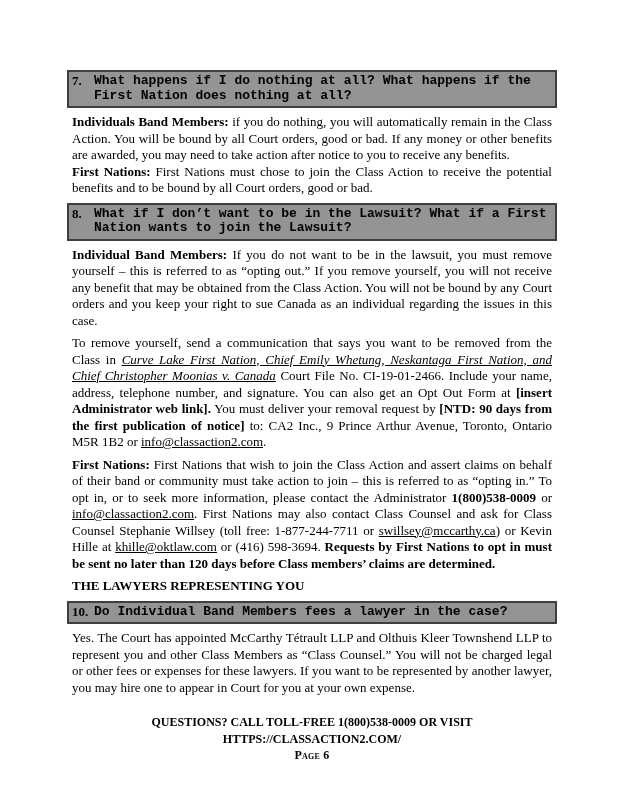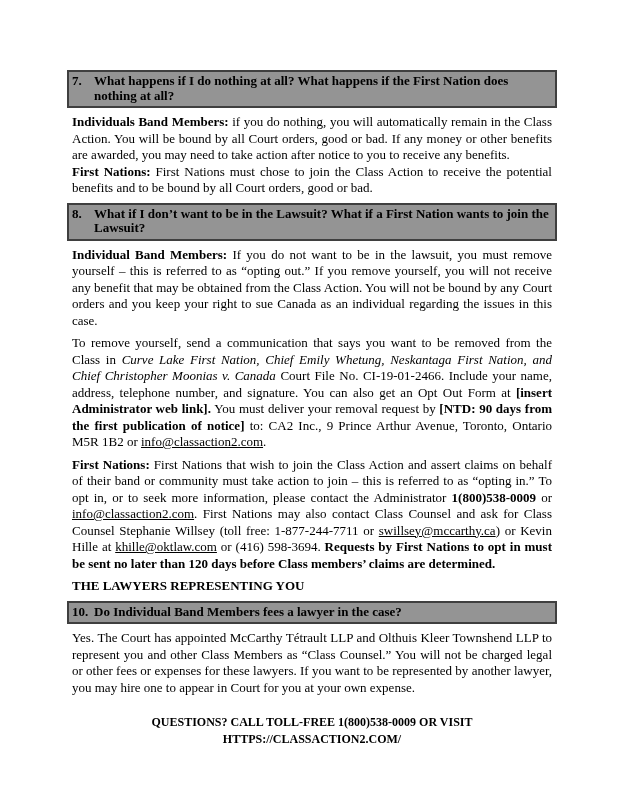--- a/index.html
+++ b/index.html
@@ -21,29 +21,29 @@
     display:flex;
     background:var(--box-bg,#949494);
     border:2px solid var(--box-border,#3f3f3f);
     margin:0 -5px 6px -5px;
     padding:2px 4px 3px 3px;
     font-weight:700;
     line-height:14.5px;
     text-align:left;
   }
   .qnum{flex:0 0 auto;min-width:22px;}
-  .qtext{flex:1 1 auto;}
+  .qtext{flex:1 1 auto;font-family:Liberation Mono, monospace;}
   p.para{margin:0 0 6px 0;text-align:justify;}
   .doc-heading{
     margin:0 0 6px 0;
     text-align:left;
     font-weight:700;
   }
   .b{font-weight:700;}
-  .i{font-style:italic;}
+  .i{font-style:italic;text-decoration:underline;}
   .u{text-decoration:underline;}
   .footer{
     position:absolute;
     top:714px;left:0;right:0;
     text-align:center;
     font-weight:700;
     font-size:12px;
     line-height:16.5px;
   }
   .footer .sc{font-variant:small-caps;letter-spacing:.2px;}
@@ -80,14 +80,15 @@
       <span class="qtext"><span>Do Individual Band Members fees a lawyer in the case?</span></span>
     </div>
 
     <p class="para"><span>Yes. The Court has appointed McCarthy Tétrault LLP and Olthuis Kleer Townshend LLP to represent you and other Class Members as “Class Counsel.” You will not be charged legal or other fees or expenses for these lawyers. If you want to be represented by another lawyer, you may hire one to appear in Court for you at your own expense.</span></p>
 
   </div>
 
   <div class="footer">
     <div>QUESTIONS? CALL TOLL-FREE 1(800)538-0009 OR VISIT</div>
     <div>HTTPS://CLASSACTION2.COM/</div>
+    <div class="sc">Page 6</div>
   </div>
 </div>
 
 </body></html>

